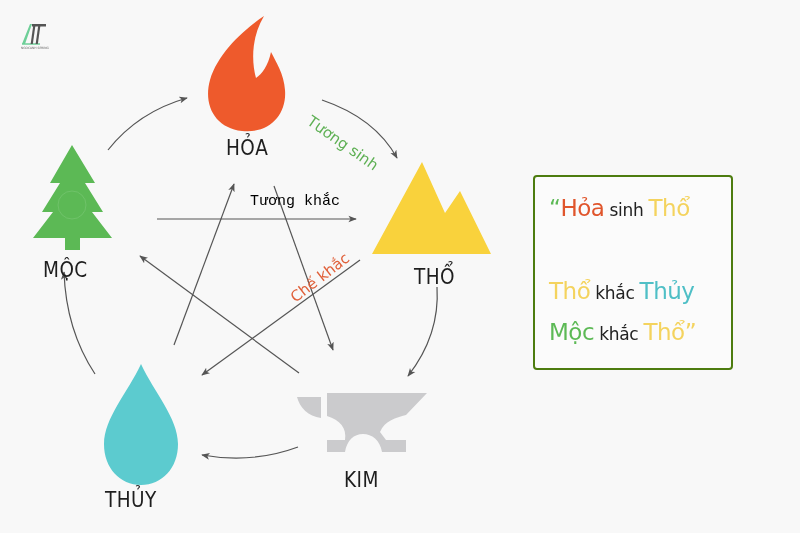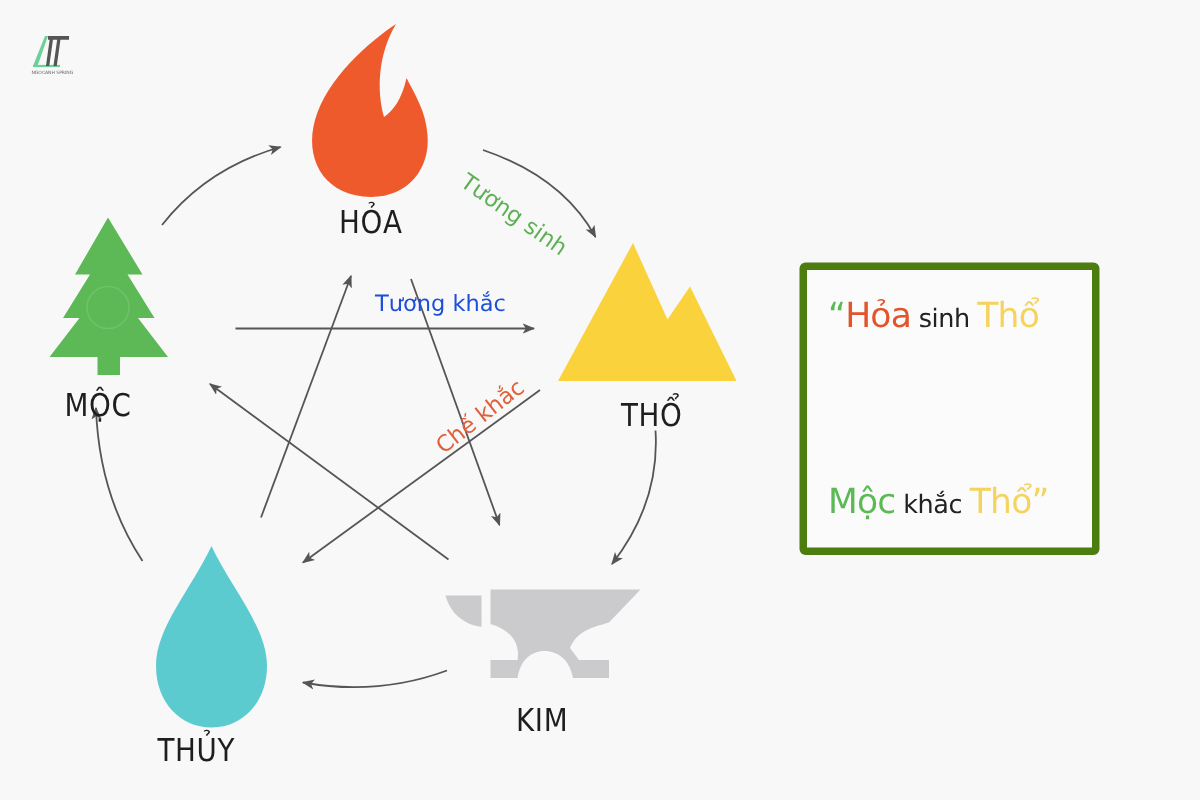--- a/index.html
+++ b/index.html
@@ -1,20 +1,20 @@
 <!DOCTYPE html>
 <html><head>
 <meta charset="utf-8">
 <style>
   html, body { margin:0; padding:0; }
   body { width:800px; height:533px; background:#f8f8f8; position:relative; overflow:hidden; font-family:"Liberation Sans", sans-serif; }
   svg.diagram { position:absolute; left:0; top:0; width:800px; height:533px; }
   .elem-label { position:absolute; font-family:"DejaVu Sans", sans-serif; font-size:21px; color:#1e1e1e; font-weight:normal; letter-spacing:0.5px; transform:scaleX(0.88); transform-origin:left top; }
   .anno { position:absolute; font-family:"DejaVu Sans", sans-serif; font-size:15px; white-space:nowrap; transform-origin:left top; }
-  .legend-box { position:absolute; left:533px; top:175px; width:200px; height:195px; border:5px solid #4d7c0f; border-radius:4px; background:#fbfbfb; box-sizing:border-box; }
+  .legend-box { position:absolute; left:533px; top:175px; width:200px; height:195px; border:2px solid #4d7c0f; border-radius:4px; background:#fbfbfb; box-sizing:border-box; }
   .legend-line { position:absolute; left:14px; font-family:"DejaVu Sans", sans-serif; white-space:nowrap; }
   .legend-line span { display:inline-block; }
   .big { font-size:23px; letter-spacing:-0.5px; }
   .small { font-size:17px; color:#222; letter-spacing:-0.3px; }
   .logo { position:absolute; left:18px; top:20px; width:40px; height:30px; }
 </style>
 </head>
 <body>
 
 <svg class="logo" viewBox="0 0 40 30">
@@ -72,23 +72,26 @@
   </g>
 </svg>
 
 <div class="elem-label" style="left:226px; top:136px;">HỎA</div>
 <div class="elem-label" style="left:414px; top:265px;">THỔ</div>
 <div class="elem-label" style="left:344px; top:468px;">KIM</div>
 <div class="elem-label" style="left:105px; top:488px;">THỦY</div>
 <div class="elem-label" style="left:43px; top:258px;">MỘC</div>
 
 <div class="anno" style="left:314px; top:112px; color:#5eb054; transform:rotate(35deg);">Tương sinh</div>
-<div class="anno" style="left:250px; top:193px; color:#1d4ed8;">Tương khắc</div>
+<div class="anno" style="left:250px; top:193px; color:#000000;font-family:Liberation Mono, monospace;">Tương khắc</div>
 <div class="anno" style="left:287px; top:292px; color:#e0603a; transform:rotate(-38deg);">Chế khắc</div>
 
 <div class="legend-box">
   <div class="legend-line" style="top:18px;">
     <span class="big" style="color:#5cb955;">“</span><span class="big" style="color:#e0552c;">Hỏa</span><span class="small" style="white-space:pre;"> sinh </span><span class="big" style="color:#f4d35e;">Thổ</span>
+  </div>
+  <div class="legend-line" style="top:101px;">
+    <span class="big" style="color:#f4d35e;">Thổ</span><span class="small" style="white-space:pre;"> khắc </span><span class="big" style="color:#4fbfc6;">Thủy</span>
   </div>
   <div class="legend-line" style="top:142px;text-align:right;">
     <span class="big" style="color:#5cb955;">Mộc</span><span class="small" style="white-space:pre;"> khắc </span><span class="big" style="color:#f4d35e;">Thổ</span><span class="big" style="color:#f4d35e;"> ”</span>
   </div>
 </div>
 
 </body></html>

